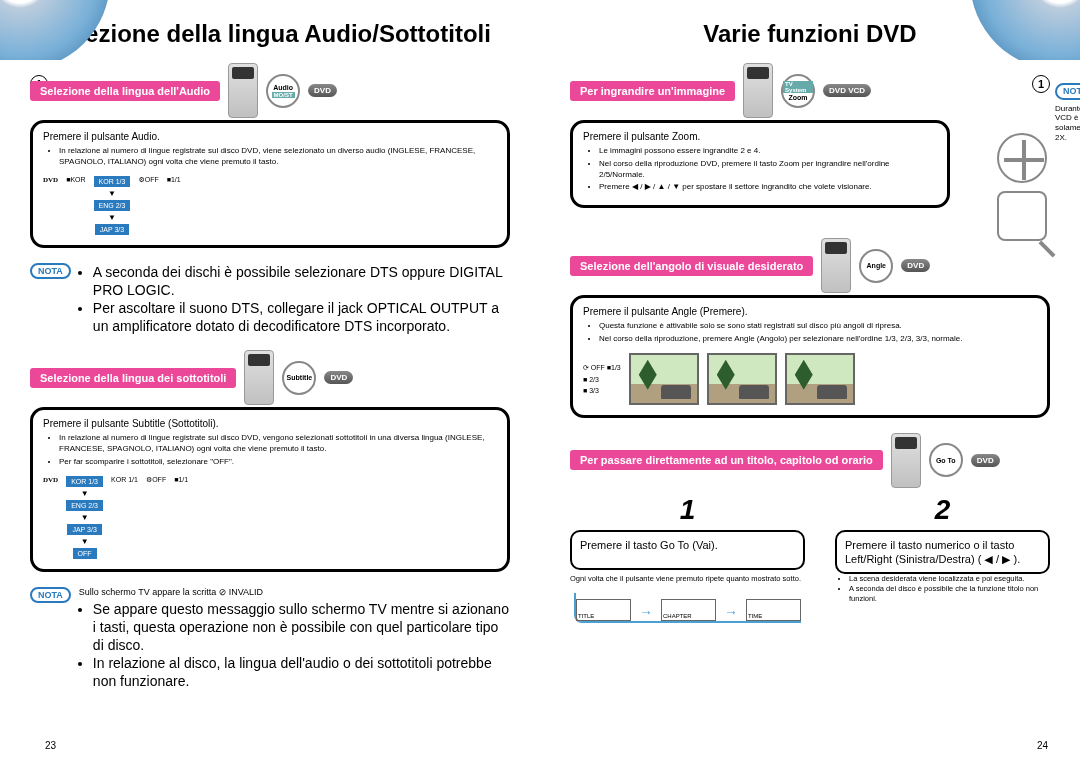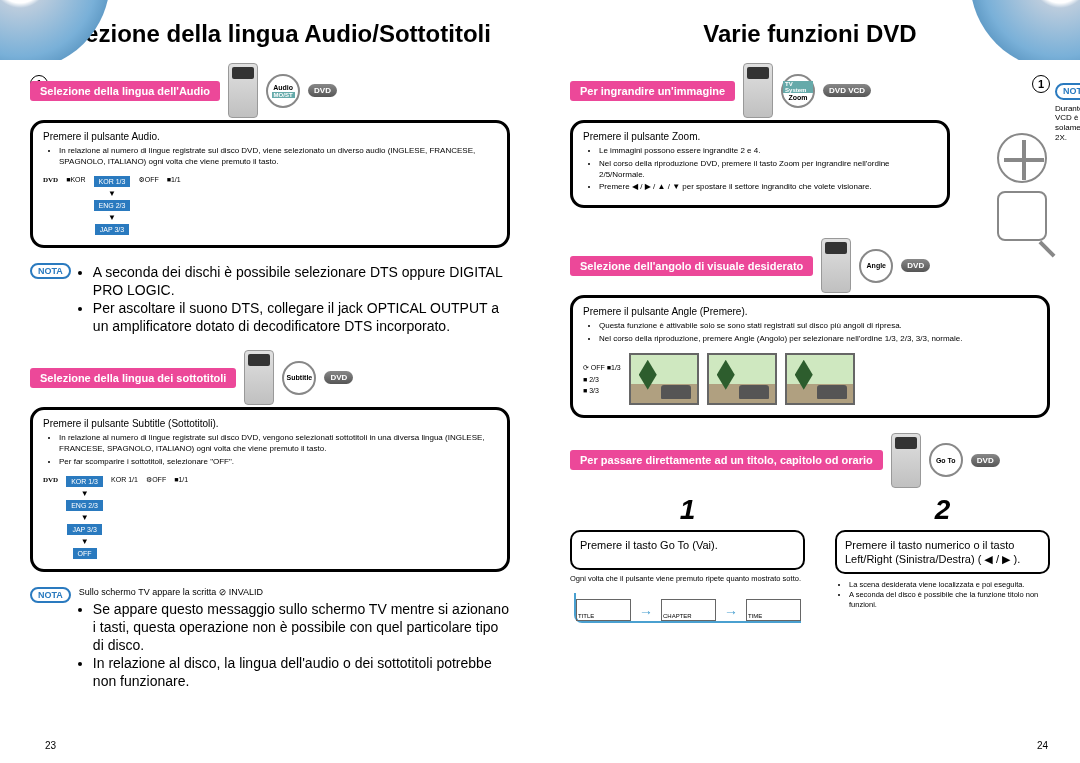--- a/index.html
+++ b/index.html
@@ -253,21 +253,21 @@
             <div class="osd-mini">
                 <span>TIME</span>
               </div>
           </div>
         </div>
         <div class="goto-col">
           <div class="big-num">2</div>
           <div class="mini-box">
             <div>Premere il tasto numerico o il tasto Left/Right (Sinistra/Destra) ( ◀ / ▶ ).</div>
           </div>
-          <ul style="list-style:disc; padding-left:14px; font-size:7.5px; margin-top:6px; line-height:1.3;">
+          <ul style="list-style:disc; padding-left:14px; font-size:7.5px; line-height:1.3;">
             <li>La scena desiderata viene localizzata e poi eseguita.</li>
             <li>A seconda del disco è possibile che la funzione titolo non funzioni.</li>
           </ul>
         </div>
       </div>
     </div>
 
     <div class="page-num pn-right">24</div>
   </div>
 

